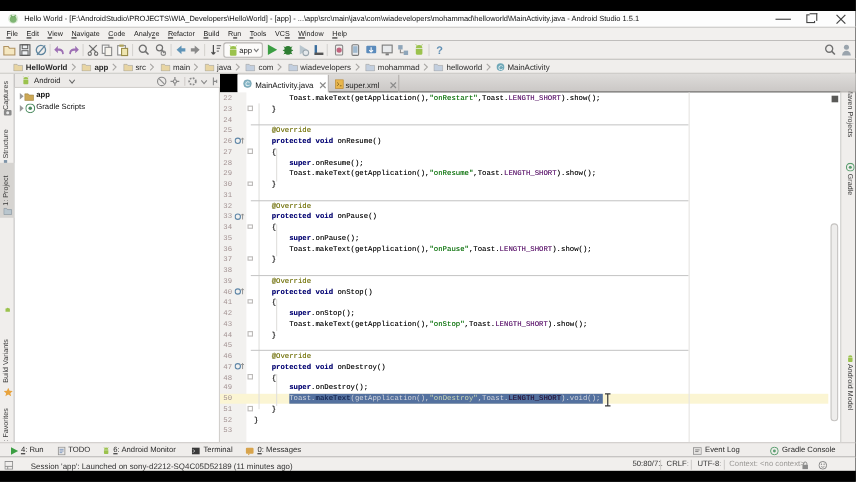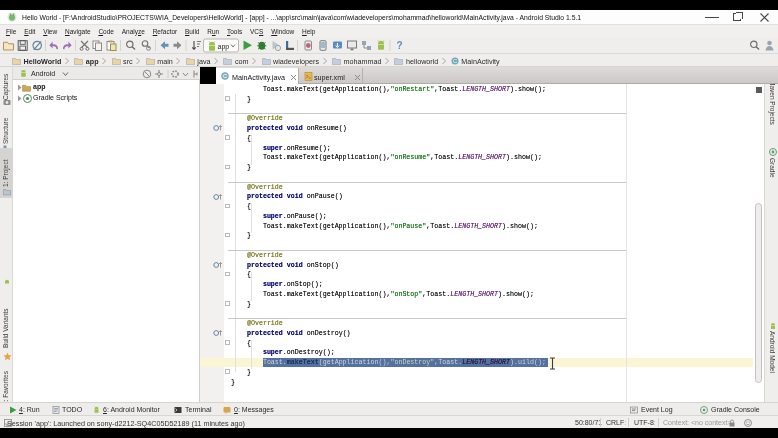--- a/index.html
+++ b/index.html
@@ -21,21 +21,21 @@
 .tabbar{left:216px;top:67px;width:564px;height:17px;background:linear-gradient(#dedcda,#cbc8c6);border-bottom:1px solid #aeaba8}
 .tab{position:absolute;top:1px;height:16px;font-size:7.5px;color:#111;border-right:1px solid #b3b0ad}
 .editor{left:200px;top:84px;width:564px;height:318px;background:#fff}
 .gutter{position:absolute;left:0;top:0;width:24px;height:318px;background:#f2f1ef}
 pre{font-family:"Liberation Mono",monospace;font-size:6.65px;line-height:9.75px}
 .lnum{position:absolute;left:0;top:0;width:11px;text-align:right;color:#a39292}
 .code{position:absolute;left:31px;top:0;color:#000;text-shadow:0 0 0.3px rgba(0,0,0,0.45)}
 .k{color:#000080;font-weight:bold}
 .an{color:#808000}
 .s{color:#008000}
-.cst{color:#660e7a;font-style:italic}
+.cst{color:#660e7a;}
 .im{}
 .sep-line{position:absolute;left:28px;width:398px;height:1px;background:#c8c8c8}
 .bottombar{left:0;top:402px;width:778px;height:13px;background:#efedeb;border-top:1px solid #d6d4d1;font-size:7px;color:#2a2a2a}
 .statusbar{left:0;top:415px;width:778px;height:13px;background:#f1efed;border-top:1px solid #d8d6d3;font-size:7px;color:#333}
 .ic{display:inline-block;vertical-align:middle}
 </style></head>
 <body>
 <div id="root">
 
 <div class="abs titlebar">
@@ -328,20 +328,52 @@
       <div class="abs" style="left:35px;top:10.25px;width:1px;height:277.875px;background:#e0dfdd"></div>
       <div class="abs" style="left:51px;top:51.25px;width:1px;height:29.25px;background:#e0dfdd"></div>
       <div class="abs" style="left:51px;top:119.5px;width:1px;height:29.25px;background:#e0dfdd"></div>
       <div class="abs" style="left:51px;top:187.75px;width:1px;height:29.25px;background:#e0dfdd"></div>
       <div class="abs" style="left:51px;top:256px;width:1px;height:29.25px;background:#e0dfdd"></div>
       <div class="sep-line" style="top:29.25px"></div>
       <div class="sep-line" style="top:97.5px"></div>
       <div class="sep-line" style="top:165.75px"></div>
       <div class="sep-line" style="top:234px"></div>
       <div class="abs" style="left:426px;top:0;width:1px;height:318px;background:#e6e4e2"></div>
+      <pre class="lnum" style="top:1px">22
+23
+24
+25
+26
+27
+28
+29
+30
+31
+32
+33
+34
+35
+36
+37
+38
+39
+40
+41
+42
+43
+44
+45
+46
+47
+48
+49
+50
+51
+52
+53</pre>
       <svg class="abs" style="left:13px;top:40.3px" width="9" height="8" viewBox="0 0 9 8">
         <circle cx="3.2" cy="4" r="2.4" fill="none" stroke="#5f87a8" stroke-width="1"></circle>
         <path d="M7.5 1.5 V6.5 M7.5 1.5 L6 3 M7.5 1.5 L9 3" stroke="#888" stroke-width="0.8" fill="none"></path>
       </svg>
       <svg class="abs" style="left:13px;top:108.55px" width="9" height="8" viewBox="0 0 9 8">
         <circle cx="3.2" cy="4" r="2.4" fill="none" stroke="#5f87a8" stroke-width="1"></circle>
         <path d="M7.5 1.5 V6.5 M7.5 1.5 L6 3 M7.5 1.5 L9 3" stroke="#888" stroke-width="0.8" fill="none"></path>
       </svg>
       <svg class="abs" style="left:13px;top:176.8px" width="9" height="8" viewBox="0 0 9 8">
         <circle cx="3.2" cy="4" r="2.4" fill="none" stroke="#5f87a8" stroke-width="1"></circle>
@@ -381,21 +413,21 @@
     <span class="k">protected</span> <span class="k">void</span> onStop()
     {
         <span class="k">super</span>.onStop();
         Toast.<span class="im">makeText</span>(getApplication(),<span class="s">"onStop"</span>,Toast.<span class="cst">LENGTH_SHORT</span>).show();
     }
 
     <span class="an">@Override</span>
     <span class="k">protected</span> <span class="k">void</span> onDestroy()
     {
         <span class="k">super</span>.onDestroy();
-        <span style="color:#dbe3f2">Toast.</span><span class="im" style="color:#16295c">makeText</span><span style="color:#dbe3f2">(getApplication(),</span><span style="color:#d3e6cc">"onDestroy"</span><span style="color:#dbe3f2">,Toast.</span><span class="cst" style="color:#2d1440">LENGTH_SHORT</span><span style="color:#dbe3f2">).uild();</span>
+        <span style="color:#dbe3f2">Toast.</span><span class="im" style="color:#16295c">makeText</span><span style="color:#dbe3f2">(getApplication(),</span><span style="color:#d3e6cc">"onDestroy"</span><span style="color:#dbe3f2">,Toast.</span><span class="cst" style="color:#2d1440">LENGTH_SHORT</span><span style="color:#dbe3f2">).void();</span>
     }
 }
 </pre>
       <svg class="abs" style="left:348px;top:272.5px" width="9" height="13" viewBox="0 0 9 13">
         <path d="M2 1 h5 M4.5 1 V12 M2 12 h5" stroke="#3a3a3a" stroke-width="1.1" fill="none"></path>
       </svg>
       <div class="abs" style="left:555px;top:119px;width:7px;height:180px;border:1px solid #c5c3c1;border-radius:4px;background:#eeedec"></div>
       <div class="abs" style="left:556px;top:3px;width:6px;height:6px;background:#5a5a58"></div>
     </div>
 <div class="abs bottombar">
@@ -433,21 +465,21 @@
         <circle cx="4" cy="4" r="3.5" fill="none" stroke="#5a9e6f" stroke-width="0.9"></circle>
         <circle cx="4" cy="4" r="1.3" fill="#5a9e6f"></circle>
       </svg>
       <div class="abs" style="left:711px;top:3px">Gradle Console</div>
     </div>
 <div class="abs statusbar">
       <svg class="abs" style="left:4px;top:3px" width="8" height="8" viewBox="0 0 8 8">
         <rect x="0.5" y="0.5" width="7" height="7" fill="none" stroke="#8a8a8a" stroke-width="0.8"></rect>
         <path d="M0.5 5 H7.5 M3 5 V7.5" stroke="#8a8a8a" stroke-width="0.8"></path>
       </svg>
-      <div class="abs" style="left:7px;top:2.8px;font-size:7.2px">Session 'app': Launched on sony-d2212-SQ4C05D52189 (11 minutes ago)</div>
+      <div class="abs" style="left:28px;top:2.8px;font-size:7.2px">Session 'app': Launched on sony-d2212-SQ4C05D52189 (11 minutes ago)</div>
       <div class="abs" style="left:575px;top:3px">50:80/71</div>
       <div class="abs" style="left:600px;top:2px;width:1px;height:9px;background:#cfcdca"></div>
       <div class="abs" style="left:606px;top:3px">CRLF<span style="color:#999">:</span></div>
       <div class="abs" style="left:628px;top:2px;width:1px;height:9px;background:#cfcdca"></div>
       <div class="abs" style="left:634px;top:3px">UTF-8<span style="color:#999">:</span></div>
       <div class="abs" style="left:658px;top:2px;width:1px;height:9px;background:#cfcdca"></div>
       <div class="abs" style="left:663px;top:3px;color:#9a9895">Context: &lt;no context&gt;</div>
       <svg class="abs" style="left:728px;top:3px" width="8" height="8" viewBox="0 0 8 8">
         <rect x="1.5" y="3.5" width="5" height="4" fill="#8a8a8a"></rect>
         <path d="M2.5 3.5 V2.5 a1.5 1.5 0 0 1 3 0 V3.5" fill="none" stroke="#8a8a8a" stroke-width="0.9"></path>

